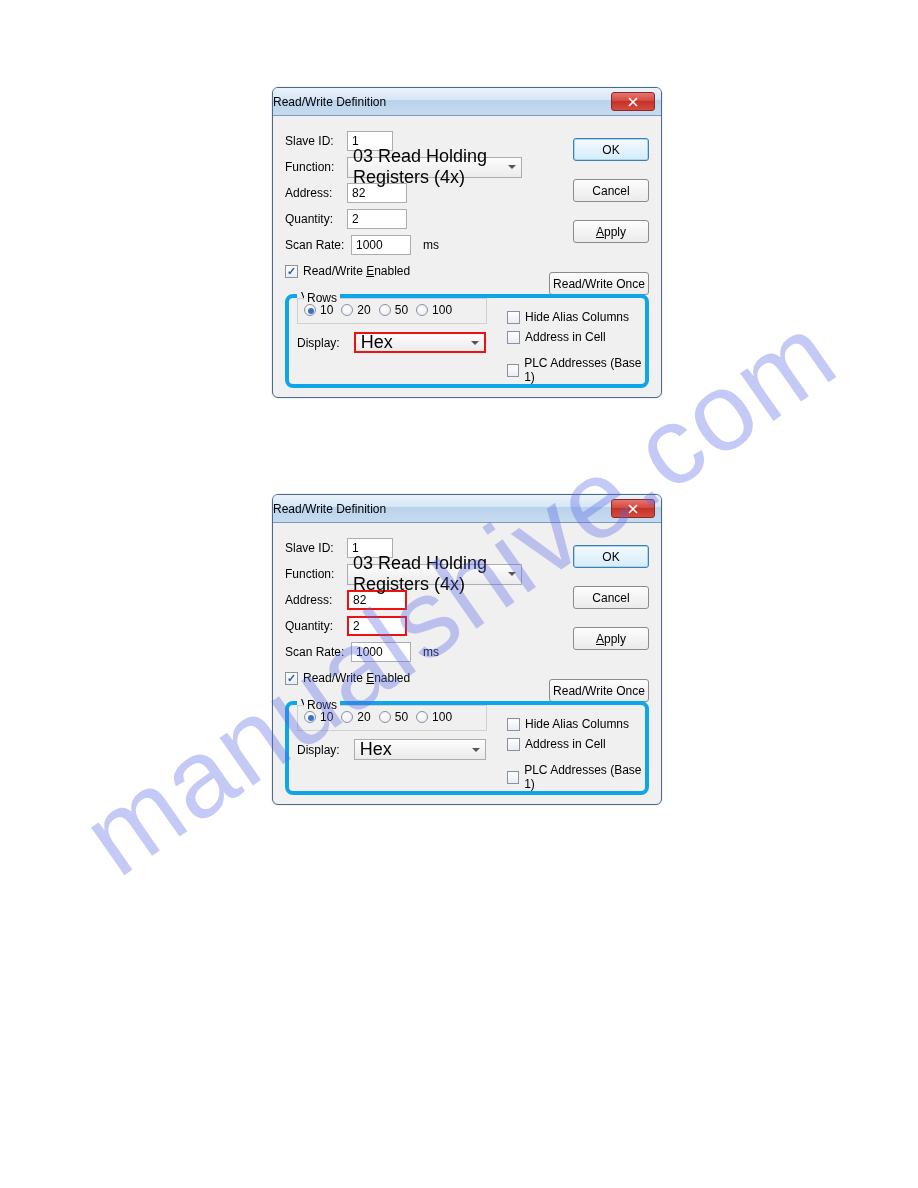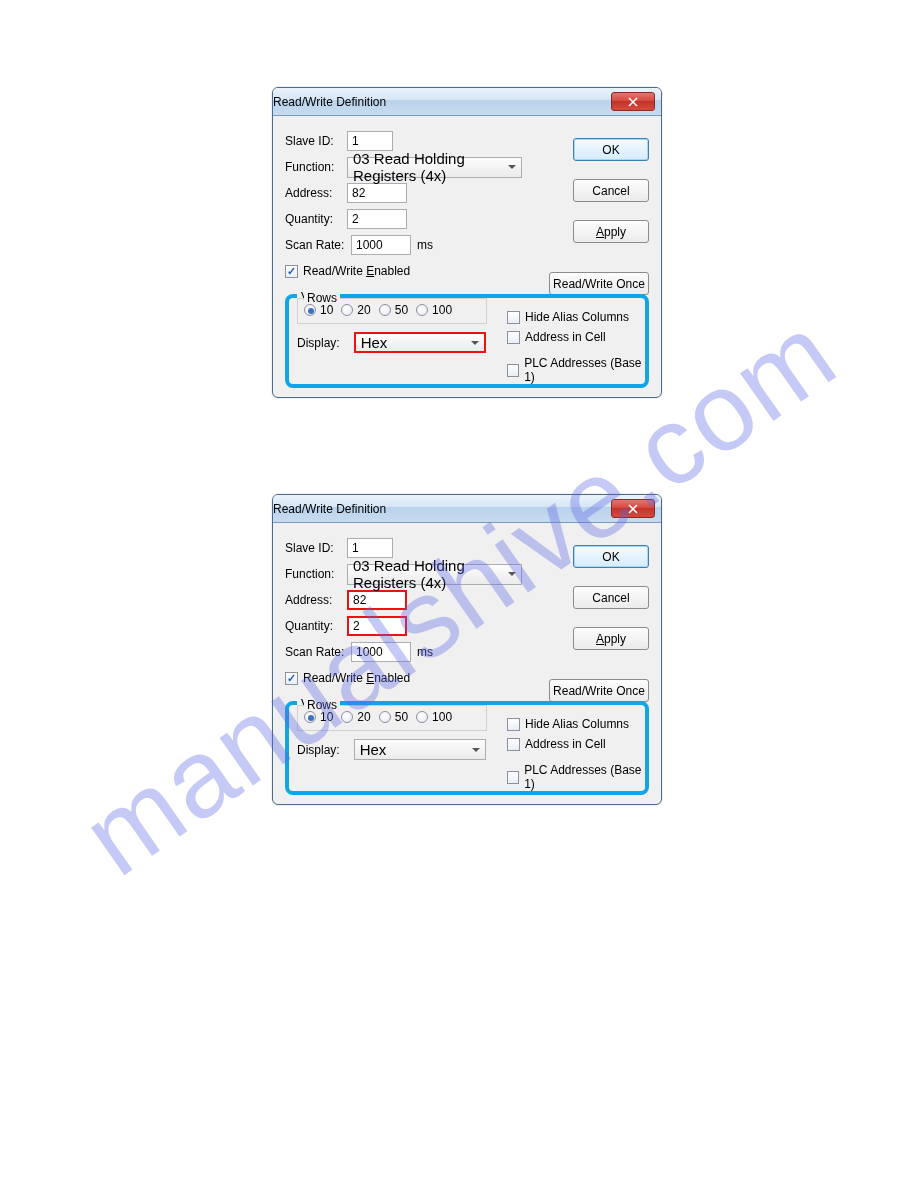--- a/index.html
+++ b/index.html
@@ -77,39 +77,39 @@
     font-size: 12px;
   }
   .input.w-small { width: 46px; }
   .input.w-mid { width: 60px; }
 
   .select {
     background: linear-gradient(to bottom, #fdfdfd, #ebebeb);
     border: 1px solid #abadb3;
     height: 21px;
     padding: 0 18px 0 5px;
-    font-size: 15px;
+    font-size: 18px;
     position: relative;
     display: inline-flex;
     align-items: center;
     cursor: pointer;
   }
   .select::after {
     content: "";
     position: absolute;
     right: 5px; top: 50%;
     transform: translateY(-50%);
     border-left: 4px solid transparent;
     border-right: 4px solid transparent;
     border-top: 4px solid #555;
   }
   .select.func { width: 175px; }
   .select.disp { width: 132px; margin-left: 8px; }
 
-  .unit { margin-left: 6px; }
+  .unit { margin-left: 12px; }
 
   .chk { display: inline-flex; align-items: center; gap: 5px; cursor: pointer; }
   .chk .box {
     width: 13px; height: 13px;
     border: 1px solid #8e8f9f;
     background: linear-gradient(to bottom, #fff, #e8eef6);
     display: flex; align-items: center; justify-content: center;
   }
   .chk .box.checked::after {
     content: "✓";

